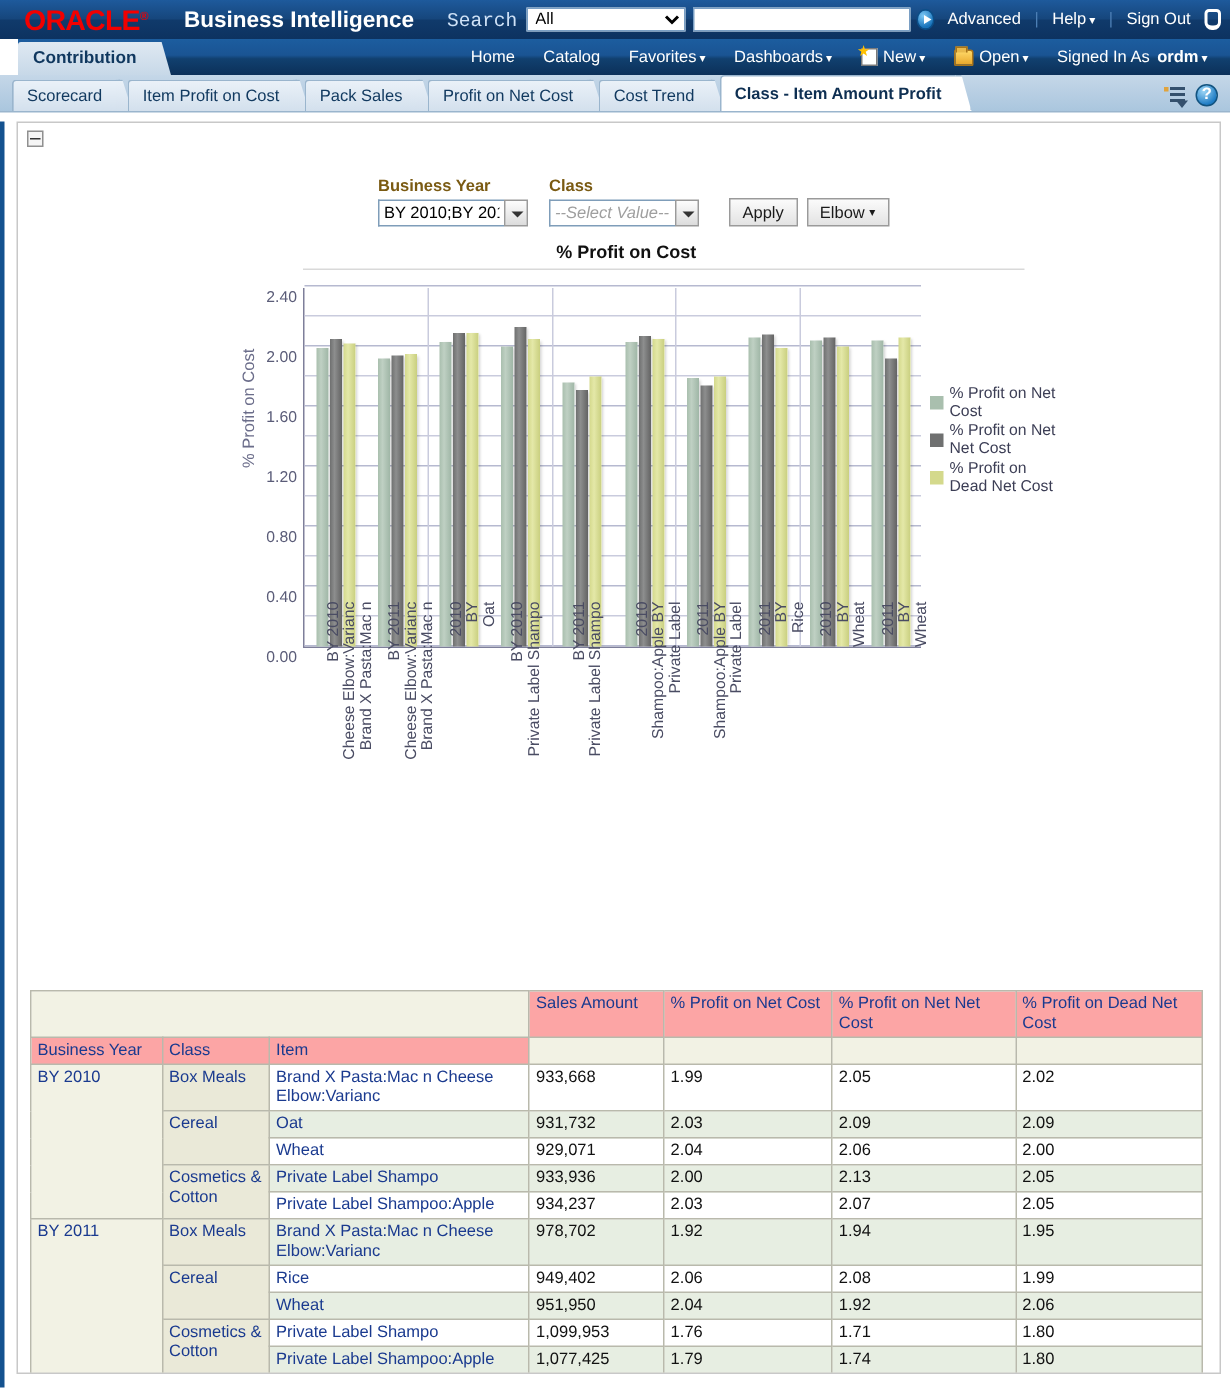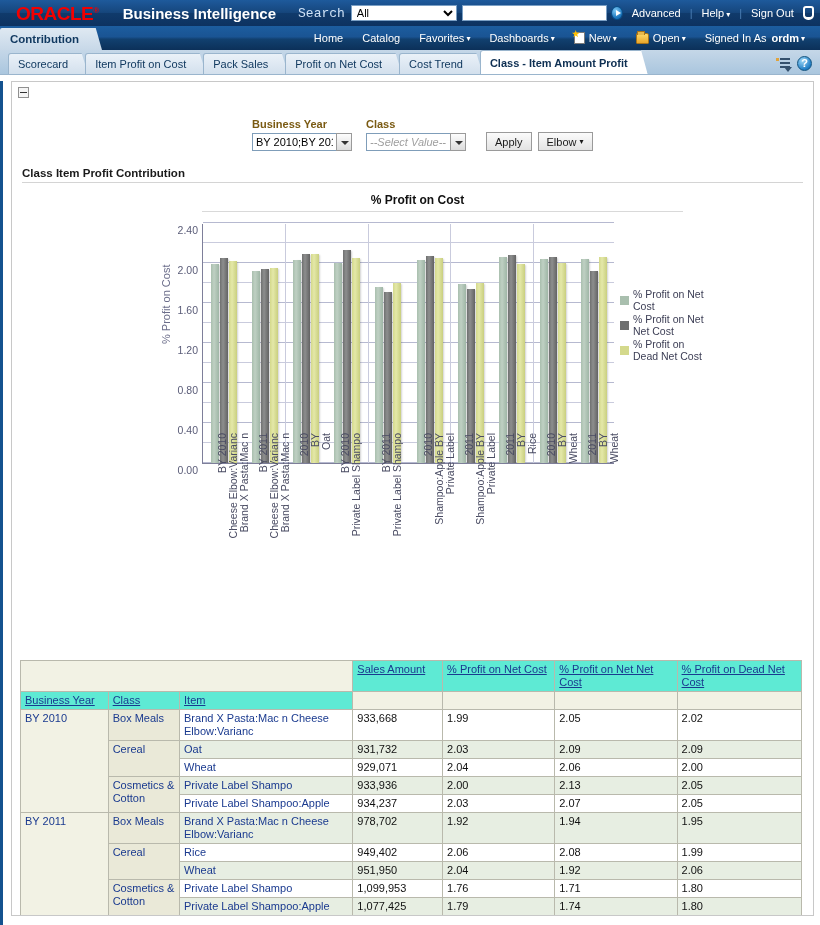--- a/index.html
+++ b/index.html
@@ -101,20 +101,21 @@
     border-bottom-width: 3px;
   }
 
   
   .navbar {
     height: 24px;
     background: linear-gradient(to bottom, #1c5d9f 0%, #1a5493 45%, #11406f 55%, #0c3059 100%);
     display: flex;
     align-items: stretch;
     position: relative;
+    margin-left: 12px;
   }
   .dash-tab {
     background: linear-gradient(to bottom, #dfe9f2 0%, #c7d8e8 100%);
     color: #10385f;
     font-weight: bold;
     font-size: 11.5px;
     padding: 0 12px 0 10px;
     display: flex;
     align-items: center;
     border-top-left-radius: 2px;
@@ -521,23 +522,22 @@
   }
   table.pivot td, table.pivot th {
     border: 1px solid #b9b9ac;
     padding: 2px 4px;
     vertical-align: top;
     font-weight: normal;
     text-align: left;
     line-height: 13px;
   }
   .hdr-cell {
-    background: #5eead4;
+    background: #fca5a5;
     color: #1a3a8f;
-    text-decoration: underline;
   }
   .hdr-blank { background: #f2f2e4; }
   .dim-cell {
     background: #f2f2e4;
     color: #1a3a8f;
   }
   .dim-cell2 {
     background: #eae9d8;
     color: #1a3a8f;
   }
@@ -648,21 +648,20 @@
           <div class="pdrop"></div>
         </div>
       </div>
       <button class="btn">Apply</button>
       <button class="btn">
           <span>Elbow</span>
           <span class="caret">▾</span>
         </button>
     </div>
 
-    <div class="report-title">Class Item Profit Contribution</div>
 
     <div class="chart-wrap">
       <div class="chart-title">% Profit on Cost</div>
       <div class="chart-rule"></div>
       <div class="ytitle">% Profit on Cost</div>
       <div class="plot" id="plot">
           <div class="gridline major" style="bottom: 0px;"></div>
           <div class="gridline" style="bottom: 20px;"></div>
           <div class="gridline major" style="bottom: 40px;"></div>
           <div class="gridline" style="bottom: 60px;"></div>

